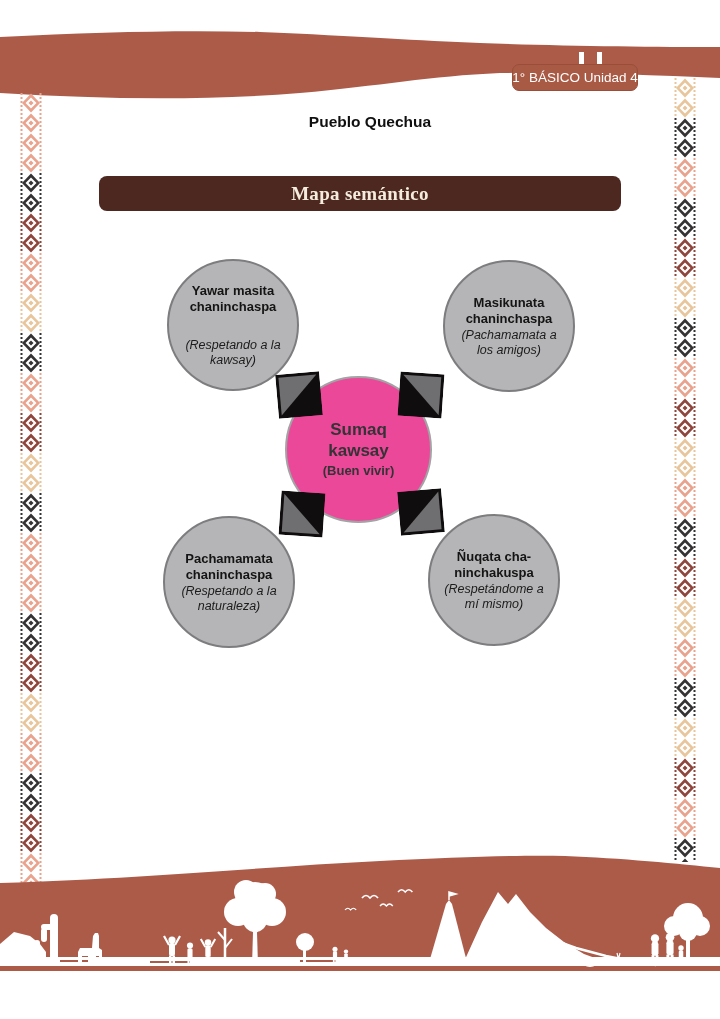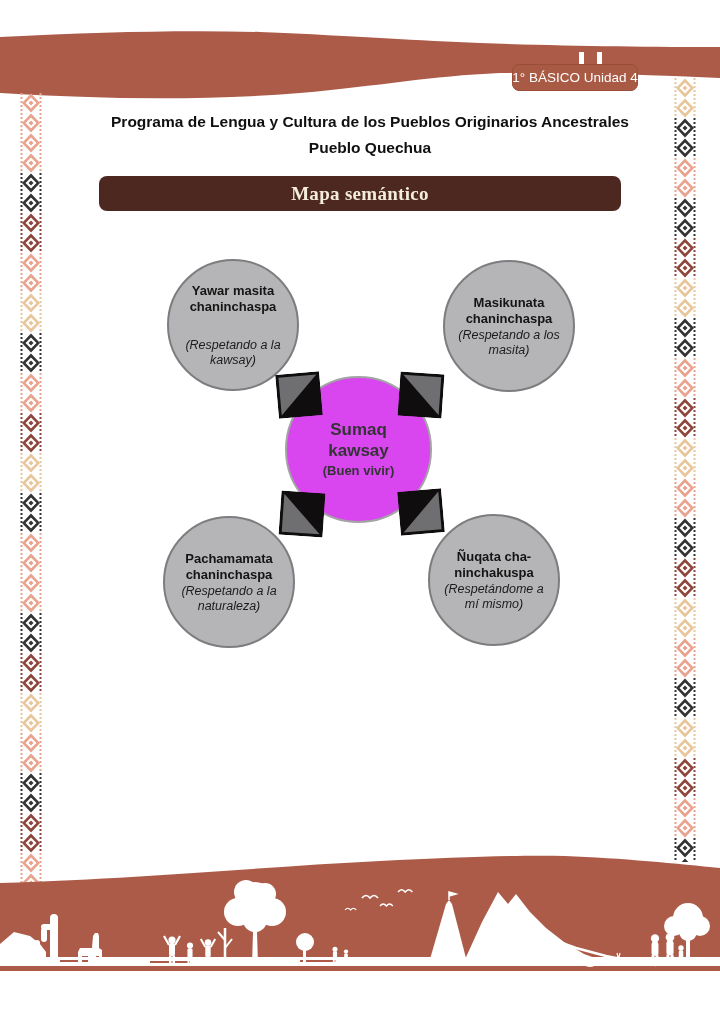--- a/index.html
+++ b/index.html
@@ -25,21 +25,21 @@
 
   
   .node{position:absolute;width:132px;height:132px;border-radius:50%;background:#b5b4b6;
         border:2.5px solid #7d7c7f;display:flex;flex-direction:column;align-items:center;
         justify-content:center;text-align:center;box-sizing:border-box;}
   .node .t{font-weight:bold;font-size:13px;line-height:16px;color:#141414;width:114px;}
   .node .s{font-style:italic;font-size:12.5px;line-height:15px;color:#1c1c1c;width:104px;margin-top:1px;}
   .node.tl{left:167px;top:259px;gap:22px;} .node.tr{left:443px;top:260px;}
   .node.bl{left:163px;top:516px;} .node.br{left:428px;top:514px;}
   .center-node{position:absolute;left:285px;top:376px;width:147px;height:147px;border-radius:50%;
-        background:#d946ef;border:2px solid #a3a2a5;display:flex;flex-direction:column;
+        background:#ec4899;border:2px solid #a3a2a5;display:flex;flex-direction:column;
         align-items:center;justify-content:center;text-align:center;box-sizing:border-box;}
   .center-node .t{font-weight:bold;font-size:17px;line-height:21px;color:#343336;width:106px;}
   .center-node .s{font-weight:bold;font-size:13px;line-height:20px;color:#343336;width:122px;}
 
   .arrow{position:absolute;width:44px;height:44px;}
   .arrow.nw{left:277px;top:373px;transform:rotate(-5deg);}
   .arrow.ne{left:399px;top:373px;transform:rotate(4deg);}
   .arrow.sw{left:280px;top:492px;transform:rotate(4deg);}
   .arrow.se{left:399px;top:490px;transform:rotate(-5deg);}
 
@@ -138,38 +138,37 @@
       <use href="#ptile" y="520" style="color:#e8c59a"></use>
     <use href="#ptile" y="560" style="color:#e9a28c"></use>
       <use href="#ptile" y="600" style="color:#343233"></use>
     <use href="#ptile" y="640" style="color:#e8c59a"></use>
       <use href="#ptile" y="680" style="color:#8e453b"></use>
     <use href="#ptile" y="720" style="color:#e9a28c"></use>
       <use href="#ptile" y="760" style="color:#343233"></use>
   </svg>
 
   <div class="titles">
-    <div>Programa de Lengua y Cultura de los Pueblos Originarios Ancestrales</div>
     <div>Pueblo Quechua</div>
   </div>
 
   <div class="bar">
     <span>Mapa semántico</span>
   </div>
 
   <div>
 
     <div class="node tl">
       <div class="t">Yawar masita chaninchaspa</div>
       <div class="s">(Respetando a la kawsay)</div>
     </div>
 
     <div class="node tr">
       <div class="t">Masikunata chaninchaspa</div>
-      <div class="s">(Respetando a los masita)</div>
+      <div class="s">(Pachamamata a los amigos)</div>
     </div>
 
     <div class="node bl">
       <div class="t">Pachamamata chaninchaspa</div>
       <div class="s">(Respetando a la naturaleza)</div>
     </div>
 
     <div class="node br">
       <div class="t">Ñuqata cha-ninchakuspa</div>
       <div class="s">(Respetándome a mí mismo)</div>

